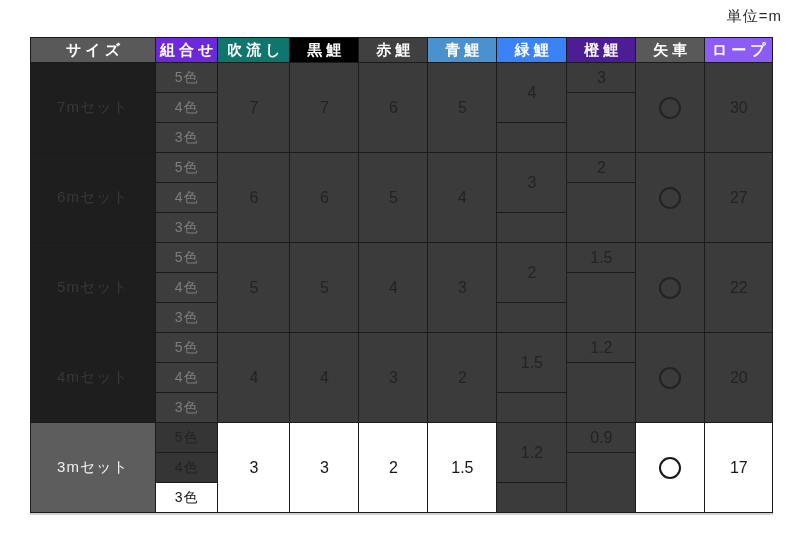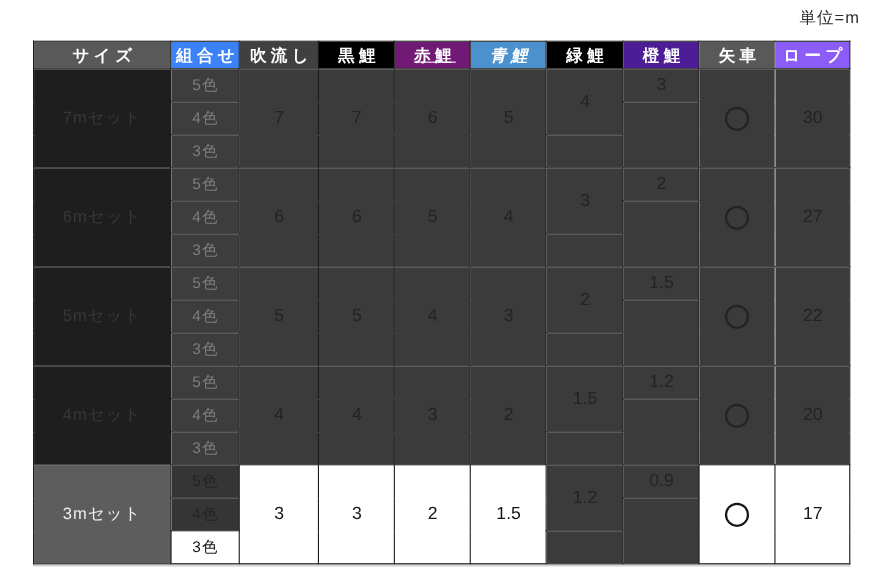--- a/index.html
+++ b/index.html
@@ -64,26 +64,26 @@
       <col style="width:69px">
     <col style="width:70px">
       <col style="width:69px">
       <col style="width:69px">
     <col style="width:68px">
   </colgroup>
 
   <tbody>
       <tr>
     <th style="background: rgb(89, 89, 89);">サイズ</th>
-    <th style="background: #3b82f6; text-align: center;">組合せ</th>
-    <th style="background: #404040;">吹流し</th>
+    <th style="background: #6d28d9; text-align: center;">組合せ</th>
+    <th style="background: #0f766e;">吹流し</th>
     <th style="background: rgb(0, 0, 0); text-align: center;">黒鯉</th>
-    <th style="background: #701a75; text-decoration: underline;">赤鯉</th>
-    <th style="background: rgb(75, 145, 205); font-style: italic;">青鯉</th>
-    <th style="background: #000000;">緑鯉</th>
+    <th style="background: #404040;">赤鯉</th>
+    <th style="background: rgb(75, 145, 205);">青鯉</th>
+    <th style="background: #3b82f6;">緑鯉</th>
     <th style="background: #4c1d95;">橙鯉</th>
     <th style="background: rgb(89, 89, 89);">矢車</th>
     <th style="background: #8b5cf6;">ロープ</th>
   </tr>
 
   <tr>
     <td class="size" rowspan="3">7mセット</td>
     <td class="combo">5色</td>
     <td class="val" rowspan="3">7</td>
     <td class="val" rowspan="3">7</td>

